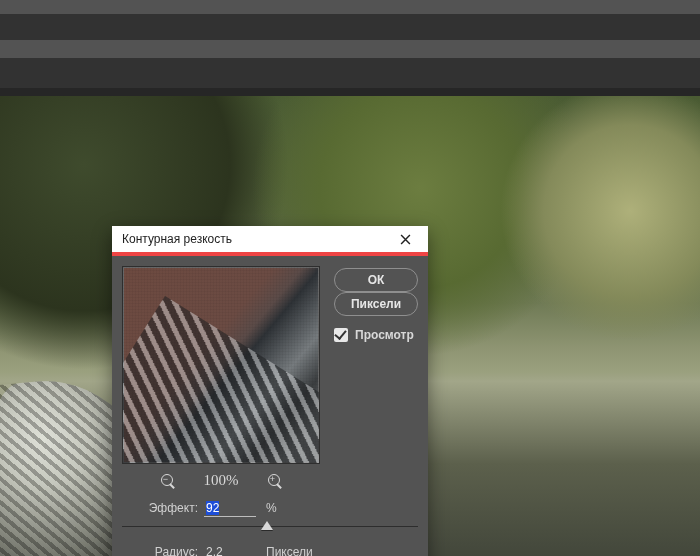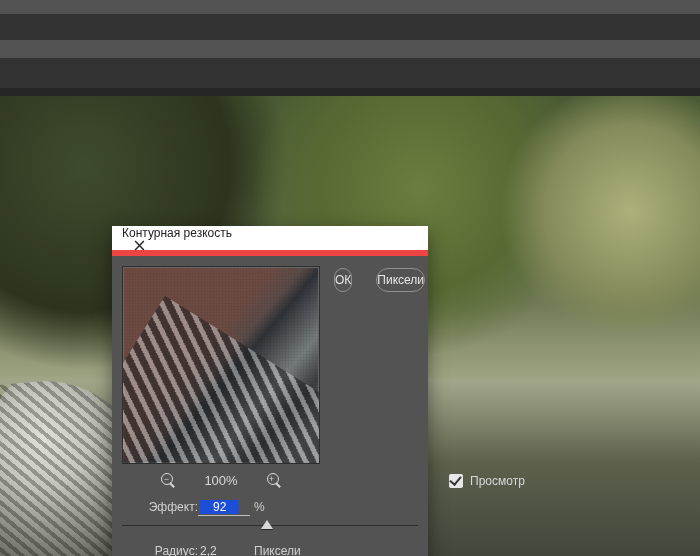--- a/index.html
+++ b/index.html
@@ -47,24 +47,23 @@
     position: absolute;
     left: 112px; top: 130px;
     width: 316px; height: 411px;
     background: #fff;
     box-shadow: 0 6px 18px rgba(0,0,0,.45);
     display: flex; flex-direction: column;
   }
   .titlebar {
     height: 30px;
     background: #fff;
-    display: flex; 
+    display: flex; align-items: center;
     padding: 0 6px 0 10px;
-    border-bottom: 6px solid #ef4444;
-    flex-direction: column;
+    border-bottom: 4px solid #ef4444;
   }
   .titlebar .title { font-size: 12px; color: #222; flex: 1; }
   .titlebar .close {
     width: 34px; height: 28px;
     display: flex; align-items: center; justify-content: center;
     color: #222; font-size: 14px;
     cursor: default;
   }
   .titlebar .close svg { width: 11px; height: 11px; }
 
@@ -103,68 +102,68 @@
     transform: rotate(32deg);
     background:
       repeating-linear-gradient(32deg, rgba(220,222,224,.45) 0 5px, rgba(30,32,34,.55) 5px 12px);
     filter: blur(.6px);
   }
 
   .zoom-row {
     display: flex; align-items: center; justify-content: center;
     gap: 28px; margin-top: 8px; color: #d8d8d8;
   }
-  .zoom-row .zoom-label { font-size: 13px; }
+  .zoom-row .zoom-label { font-size: 15px; font-family: Liberation Serif, serif; }
   .mag {
     width: 16px; height: 16px; position: relative; display: inline-block;
   }
   .mag::before{
     content:""; position:absolute; left:1px; top:1px;
     width:10px; height:10px; border:1.5px solid #d8d8d8; border-radius:50%;
   }
   .mag::after{
     content:""; position:absolute; left:10px; top:10px;
     width:6px; height:1.7px; background:#d8d8d8; transform: rotate(45deg); transform-origin:left center;
   }
   .mag .sign{
     position:absolute; left:3.3px; top:1.5px; font-size:9px; color:#d8d8d8; line-height:10px;
   }
 
-  .btn-col { flex: 1; display: flex; gap: 24px; align-items: stretch; padding-top: 2px; }
+  .btn-col { flex: 1; display: flex; flex-direction: column; gap: 0; align-items: stretch; padding-top: 2px; font-weight: bold; }
   .btn {
     height: 24px; border: 1px solid #8f8f8f; border-radius: 12px;
     background: #535353; color: #e6e6e6; font-size: 12px;
     display: flex; align-items: center; justify-content: center;
     cursor: default;
   }
   .check-row { display: flex; align-items: flex-end; gap: 7px; margin-top: 12px; }
   .checkbox {
     width: 14px; height: 14px; border-radius: 2px;
     background: #e8e8e8; position: relative;
   }
   .checkbox::after{
     content:""; position:absolute; left:3px; top:0px;
     width:5px; height:9px; border:solid #333; border-width:0 2px 2px 0;
     transform: rotate(40deg);
   }
 
   .params { margin-top: 8px; }
   .param-row {
-    display: flex; align-items: center; gap: 0; height: 22px;
+    display: flex; align-items: center; gap: 6px; height: 22px;
   }
   .param-row .lbl { text-align: right; color: #d0d0d0; }
   .param-row .val {
     width: 52px; height: 18px; color:#d8d8d8;
     border-bottom: 1px solid #bdbdbd;
     font-size: 12px; padding: 0 2px;
     display:flex; align-items:center;
   }
   .param-row .val.sel { }
   .param-row .val.sel span{
-    background:#1d4ed8; color:#fff; padding:0 13px;
+    background:#1d4ed8; color:#fff; padding:0 0;
   }
   .param-row .unit { color:#d0d0d0; margin-left: 4px; }
 
   .slider {
     position: relative; height: 12px; margin: 2px 0 8px 0;
   }
   .slider .track{
     position:absolute; left:0; right:0; top:5px; height:1px; background:#3a3a3a;
     border-top:1px solid #2d2d2d;
   }

